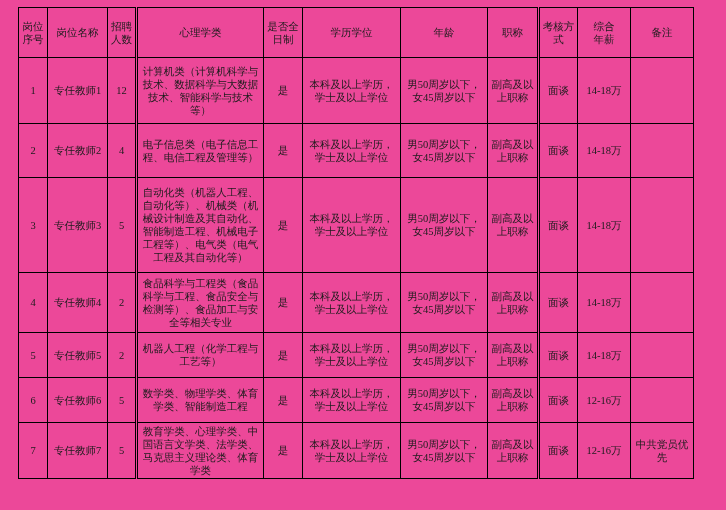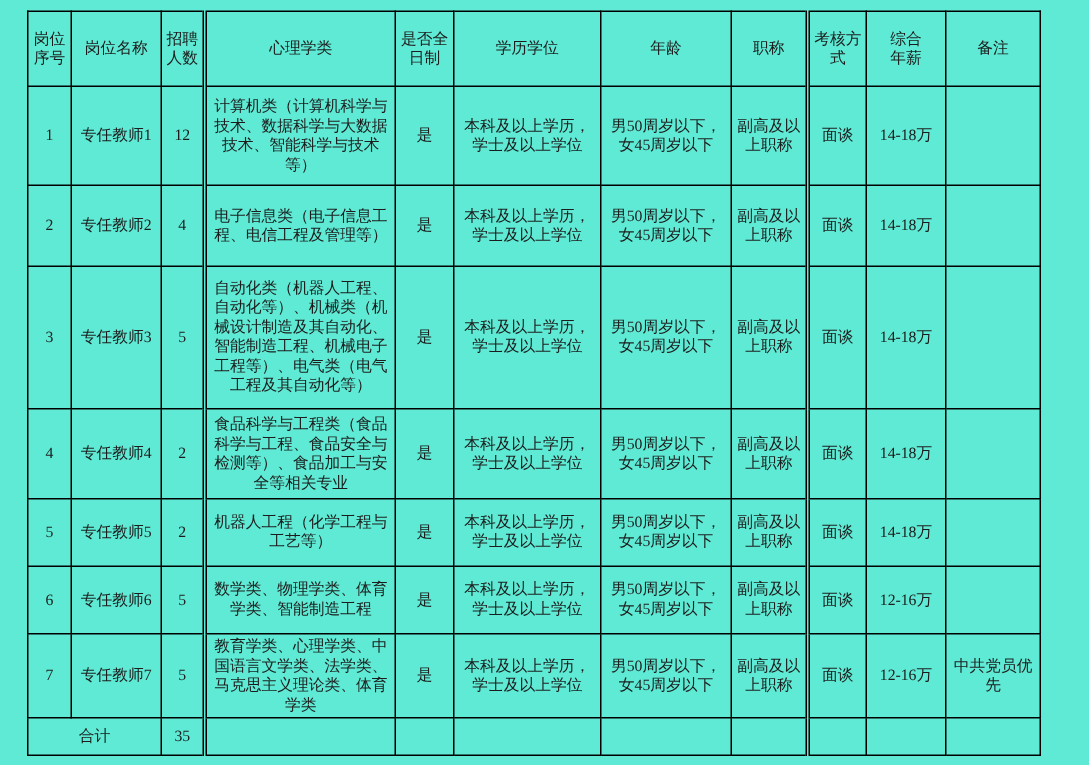--- a/index.html
+++ b/index.html
@@ -5,21 +5,21 @@
   html, body {
     margin: 0;
     padding: 0;
     background: #ffffff;
     font-family: "Liberation Serif", "DejaVu Serif", serif;
   }
   #canvas {
     position: relative;
     width: 726px;
     height: 510px;
-    background: #5eead4;
+    background: #ec4899;
     overflow: hidden;
   }
   table.recruit {
     position: absolute;
     left: 18px;
     top: 7px;
     border-collapse: collapse;
     table-layout: fixed;
     color: #1c1c1c;
   }
@@ -185,27 +185,15 @@
           <td>本科及以上学历，
 学士及以上学位</td>
           <td>男50周岁以下，
 女45周岁以下</td>
           <td>副高及以
 上职称</td>
           <td class="dbl-left">面谈</td>
           <td>12-16万</td>
           <td>中共党员优先</td>
         </tr>
-        <tr style="height: 25px;">
-          <td colspan="2">合计</td>
-          <td>35</td>
-          <td class="dbl-left"></td>
-          <td></td>
-          <td></td>
-          <td></td>
-          <td></td>
-          <td class="dbl-left"></td>
-          <td></td>
-          <td></td>
-        </tr>
       </tbody>
   </table>
 </div>
 
 </body></html>

